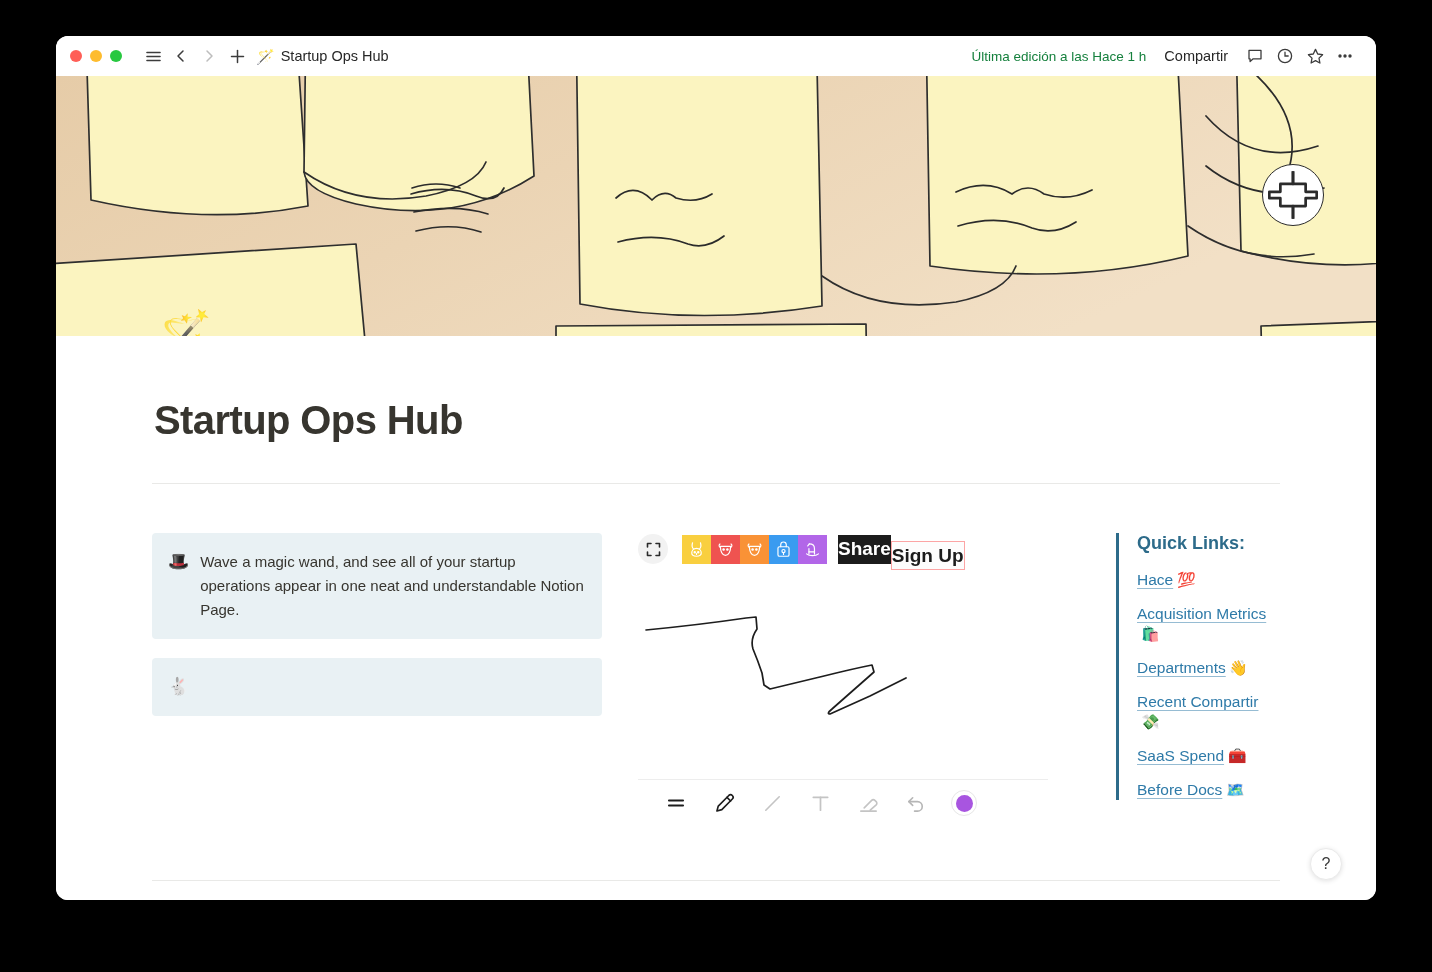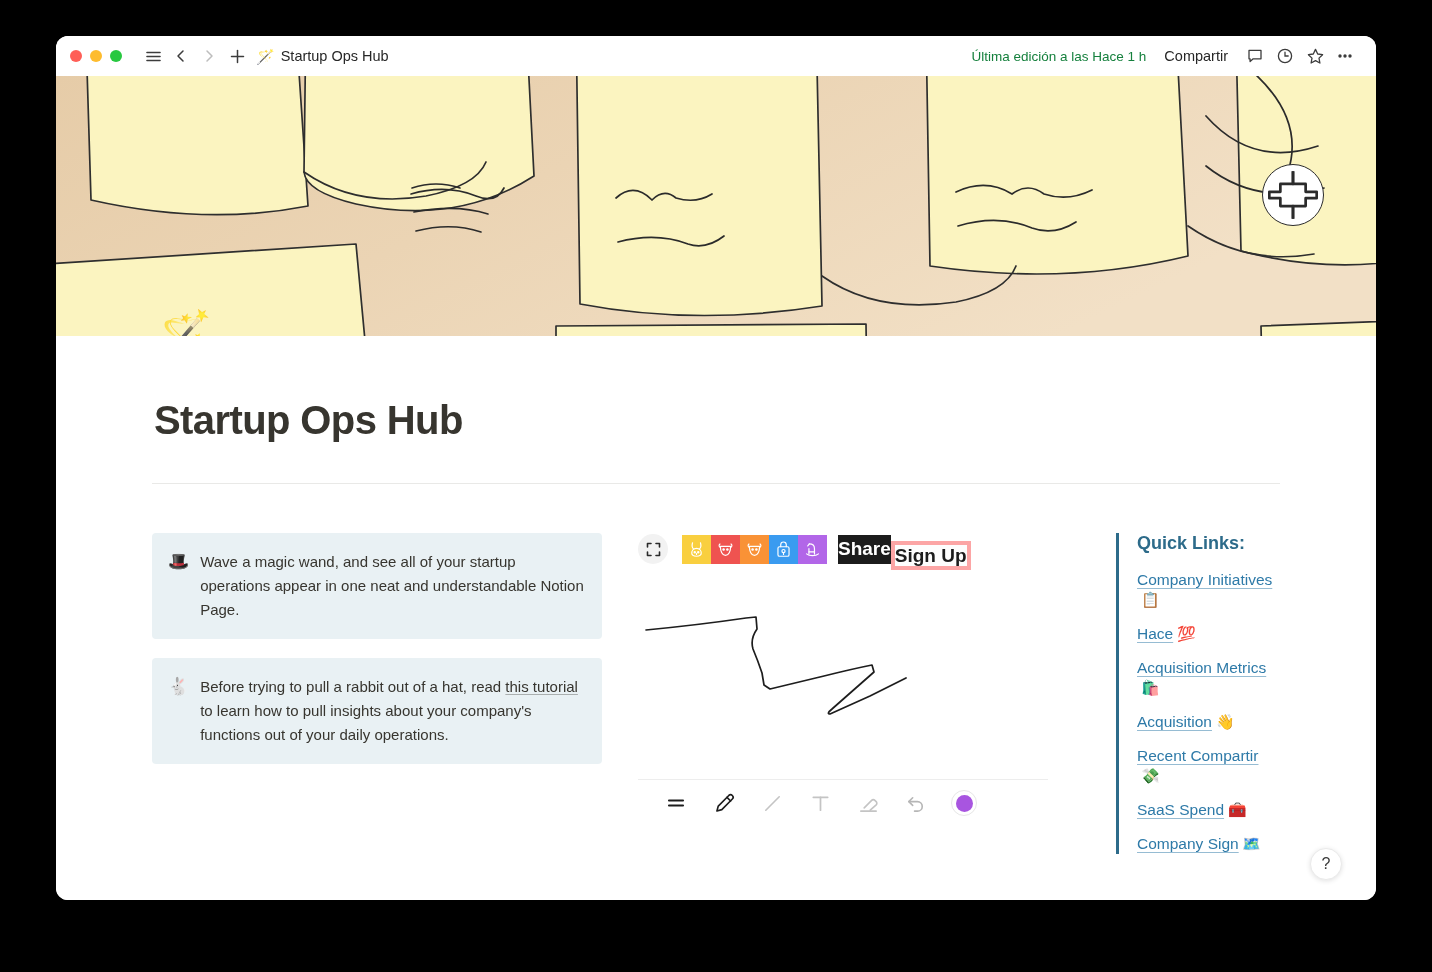--- a/index.html
+++ b/index.html
@@ -205,21 +205,21 @@
     height: 29px;
     padding: 0 0;
     display: flex;
     align-items: center;
     font-size: 19px;
     font-weight: bold;
     cursor: pointer;
     flex: 0 0 auto;
   }
   .btn-share { background: #1c1c1c; color: #ffffff; margin-left: 11px; }
-  .btn-signup { background: #fdfdfd; color: #1c1c1c; border: 4px solid #fca5a5; margin-top: 13px; }
+  .btn-signup { background: #fdfdfd; color: #1c1c1c; border: 1px solid #fca5a5; margin-top: 13px; }
 
   #canvas {
     position: relative;
     height: 186px;
     margin-top: 22px;
     background: #ffffff;
   }
   #canvas svg { width: 100%; height: 100%; display: block; }
 
   #canvas-divider { height: 1px; background: #ededed; margin-top: 6px; }
@@ -454,23 +454,20 @@
 
           <div class="callout">
             <span class="callout-emoji">🎩</span>
             <div class="callout-text">
               <span>Wave a magic wand, and see all of your startup operations appear in one neat and understandable Notion Page.</span>
             </div>
           </div>
 
           <div class="callout">
             <span class="callout-emoji">🐇</span>
-            <div class="callout-text">
-              <span>Before trying to pull a rabbit out of a hat, read </span><a>this tutorial</a><span> to learn how to pull insights about your company's functions out of your daily operations.</span>
-            </div>
           </div>
 
         </div>
 
         <div id="col-draw">
 
           <div id="embed-toolbar">
 
             <div id="expand-btn">
               <svg width="15" height="15" viewBox="0 0 15 15" fill="none" stroke="#2a2a2a" stroke-width="1.6" stroke-linecap="round" stroke-linejoin="round">
@@ -588,39 +585,36 @@
             </div>
           </div>
 
         </div>
 
         <div id="col-links">
           <div id="quicklinks" style="border-left-color: rgb(45, 107, 138);">
             <div id="quicklinks-title">Quick Links:</div>
 
             <div class="ql-row">
-              <span class="ql-link">Company Initiatives</span><span class="ql-emoji">📋</span>
-            </div>
-            <div class="ql-row">
               <span class="ql-link">Hace</span><span class="ql-emoji">💯</span>
             </div>
             <div class="ql-row">
               <span class="ql-link">Acquisition Metrics</span><span class="ql-emoji">🛍️</span>
             </div>
             <div class="ql-row">
-              <span class="ql-link">Acquisition</span><span class="ql-emoji">👋</span>
+              <span class="ql-link">Departments</span><span class="ql-emoji">👋</span>
             </div>
             <div class="ql-row">
               <span class="ql-link">Recent Compartir</span><span class="ql-emoji">💸</span>
             </div>
             <div class="ql-row">
               <span class="ql-link">SaaS Spend</span><span class="ql-emoji">🧰</span>
             </div>
             <div class="ql-row">
-              <span class="ql-link">Company Sign</span><span class="ql-emoji">🗺️</span>
+              <span class="ql-link">Before Docs</span><span class="ql-emoji">🗺️</span>
             </div>
           </div>
         </div>
 
       </div>
 
       <div id="bottom-divider"></div>
 
     </div>
 

